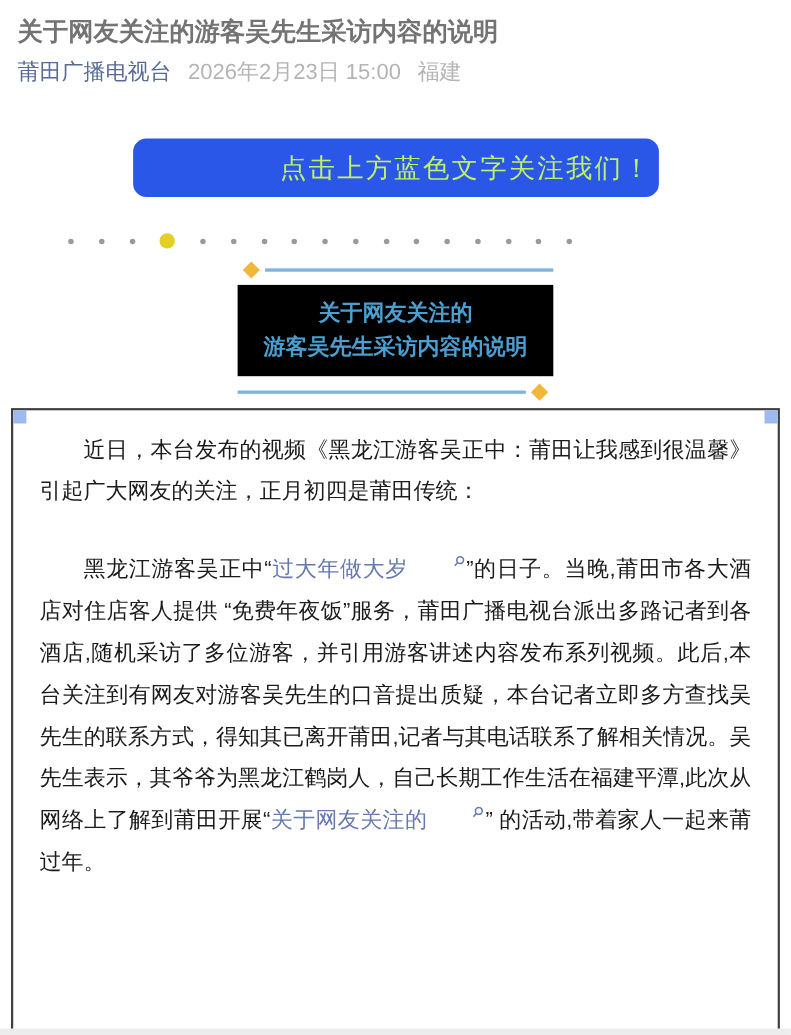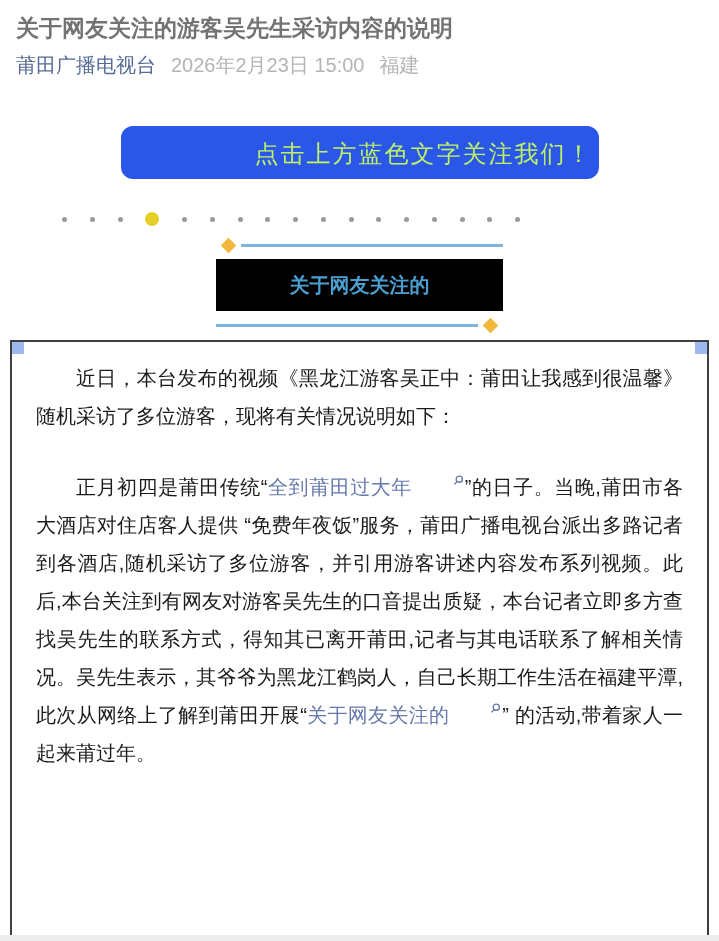--- a/index.html
+++ b/index.html
@@ -101,34 +101,35 @@
     <span class="dot"></span>
   </div>
 
 <div class="sec-header">
   <div class="deco-row top">
     <span class="diamond"></span>
     <span class="deco-line"></span>
   </div>
   <div class="sec-title-box">
     <div>关于网友关注的</div>
+    <div>游客吴先生采访内容的说明</div>
   </div>
   <div class="deco-row bottom">
     <span class="deco-line"></span>
     <span class="diamond"></span>
   </div>
 </div>
 
 <div class="content-box">
   <span class="handle tl"></span>
   <span class="handle tr"></span>
 
-  <p><span>近日，本台发布的视频《黑龙江游客吴正中：莆田让我感到很温馨》随机采访了多位游客，现将有关情况说明如下：</span></p>
+  <p><span>近日，本台发布的视频《黑龙江游客吴正中：莆田让我感到很温馨》引起广大网友的关注，正月初四是莆田传统：</span></p>
 
-  <p><span>正月初四是莆田传统“</span><span class="body-link"><span>全到莆田过大年</span><span class="ref-ico"><svg width="11" height="11" viewBox="0 0 11 11">
+  <p><span>黑龙江游客吴正中“</span><span class="body-link"><span>过大年做大岁</span><span class="ref-ico"><svg width="11" height="11" viewBox="0 0 11 11">
             <circle cx="6.3" cy="4.2" r="3.1" fill="none" stroke="#6779ad" stroke-width="1.4"></circle>
             <line x1="3.9" y1="6.6" x2="1.4" y2="9.4" stroke="#6779ad" stroke-width="1.4"></line>
           </svg></span></span><span>”的日子。当晚,莆田市各大酒店对住店客人提供 “免费年夜饭”服务，莆田广播电视台派出多路记者到各酒店,随机采访了多位游客，并引用游客讲述内容发布系列视频。此后,本台关注到有网友对游客吴先生的口音提出质疑，本台记者立即多方查找吴先生的联系方式，得知其已离开莆田,记者与其电话联系了解相关情况。吴先生表示，其爷爷为黑龙江鹤岗人，自己长期工作生活在福建平潭,此次从网络上了解到莆田开展“</span><span class="body-link"><span>关于网友关注的</span><span class="ref-ico"><svg width="11" height="11" viewBox="0 0 11 11">
             <circle cx="6.3" cy="4.2" r="3.1" fill="none" stroke="#6779ad" stroke-width="1.4"></circle>
             <line x1="3.9" y1="6.6" x2="1.4" y2="9.4" stroke="#6779ad" stroke-width="1.4"></line>
           </svg></span></span><span>” 的活动,带着家人一起来莆过年。</span></p>
 
 
 </div>
 

